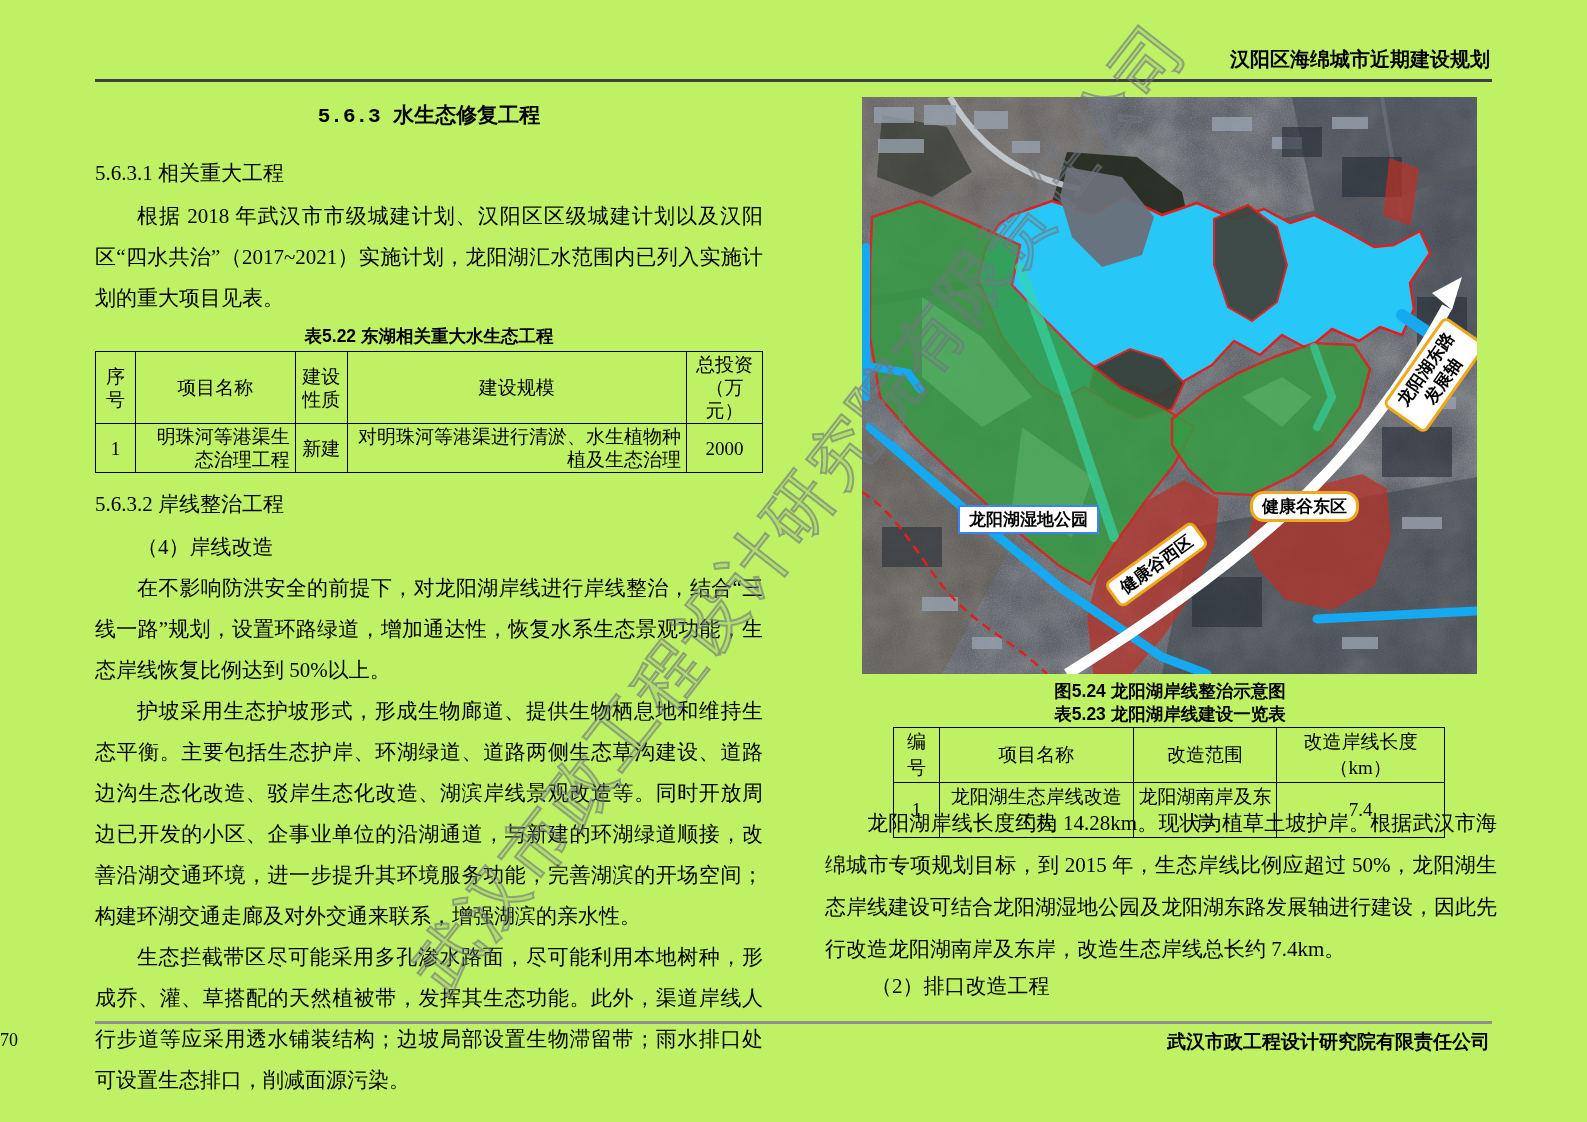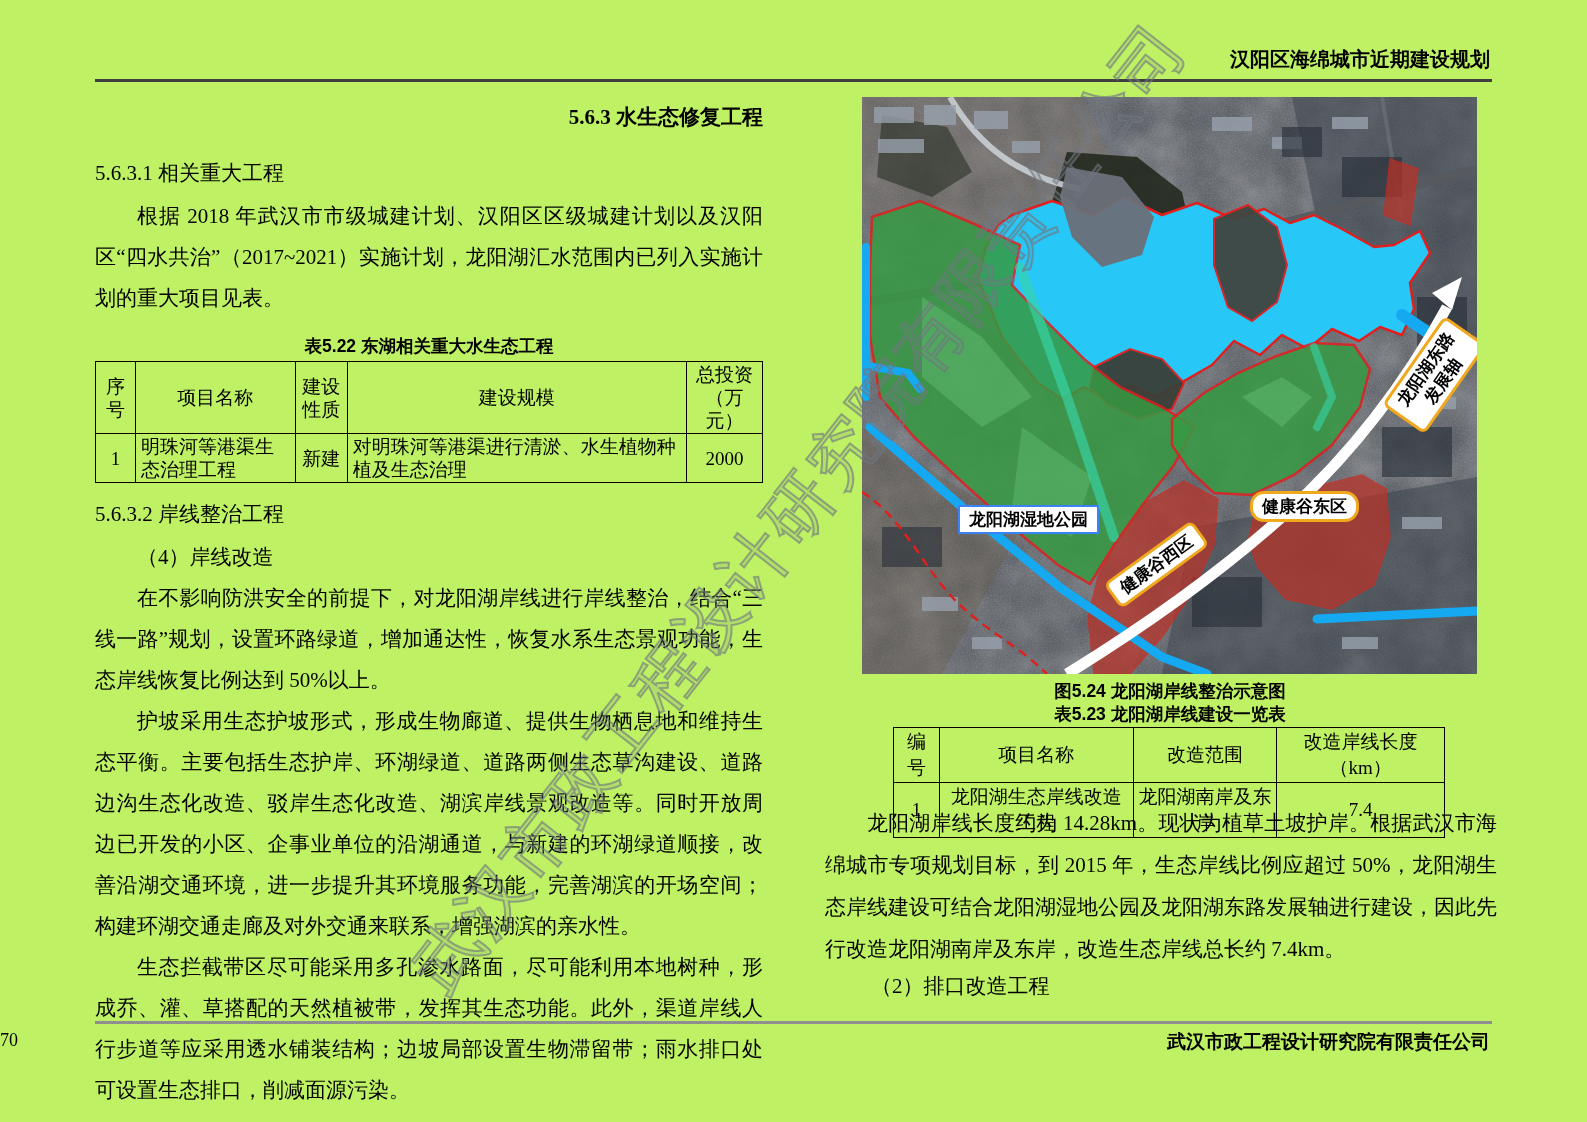--- a/index.html
+++ b/index.html
@@ -4,29 +4,29 @@
 <style>
   html,body{margin:0;padding:0;background:#e8e8e8;}
   .page{position:relative;width:1587px;height:1122px;background:#bef264;overflow:hidden;
         font-family:"Liberation Serif","DejaVu Serif",serif;color:#000;}
   
   .doc-header{position:absolute;top:46px;right:97px;font-family:"Liberation Sans","DejaVu Sans",sans-serif;
               font-weight:bold;font-size:20px;}
   .header-rule{position:absolute;top:79px;left:95px;width:1397px;height:3px;background:#3f3f3f;}
   
   .col-left{position:absolute;left:95px;top:92px;width:668px;font-size:21px;line-height:41px;text-align:justify;}
-  .sec-h{font-family:Liberation Serif, serif;font-weight:bold;font-size:21px;
-         line-height:34px;margin:8px 0 0;text-align:right;}
+  .sec-h{font-family:Liberation Mono, monospace;font-weight:bold;font-size:21px;
+         line-height:34px;margin:8px 0 0;text-align:center;}
   .subsec-h{font-size:21px;line-height:34px;margin:22px 0 6px;font-weight:normal;text-align:left;}
   .para{margin:0;text-indent:42px;}
   .tbl-caption{font-family:"Liberation Sans","DejaVu Sans",sans-serif;font-weight:bold;font-size:17.5px;
-               text-align:center;line-height:22px;margin:16px 0 4px;}
+               text-align:center;line-height:22px;margin:6px 0 4px;}
   table.data{border-collapse:collapse;width:100%;font-size:19px;line-height:23px;text-align:center;}
   table.data th,table.data td{border:1.6px solid #000;padding:1px 5px;font-weight:normal;vertical-align:middle;}
-  td.al{text-align:left;}
+  td.al{text-align:right;}
   
   .map-wrap{position:absolute;left:862px;top:97px;width:615px;height:577px;overflow:hidden;}
   .map-wrap svg{display:block;}
   .map-label{position:absolute;background:#fff;border:2px solid #3b82f6;color:#000;
              font-family:"Liberation Sans","DejaVu Sans",sans-serif;font-weight:bold;font-size:17px;
              line-height:21px;padding:2px 9px;white-space:nowrap;}
   .map-label.orange{border:3px solid #f0a81c;border-radius:7px;}
   .fig-caption,.tbl-caption-r{position:absolute;left:810px;width:720px;text-align:center;
       font-family:"Liberation Sans","DejaVu Sans",sans-serif;font-weight:bold;font-size:17.5px;line-height:22px;}
   .tbl523{position:absolute;left:893px;top:727px;width:552px;}

